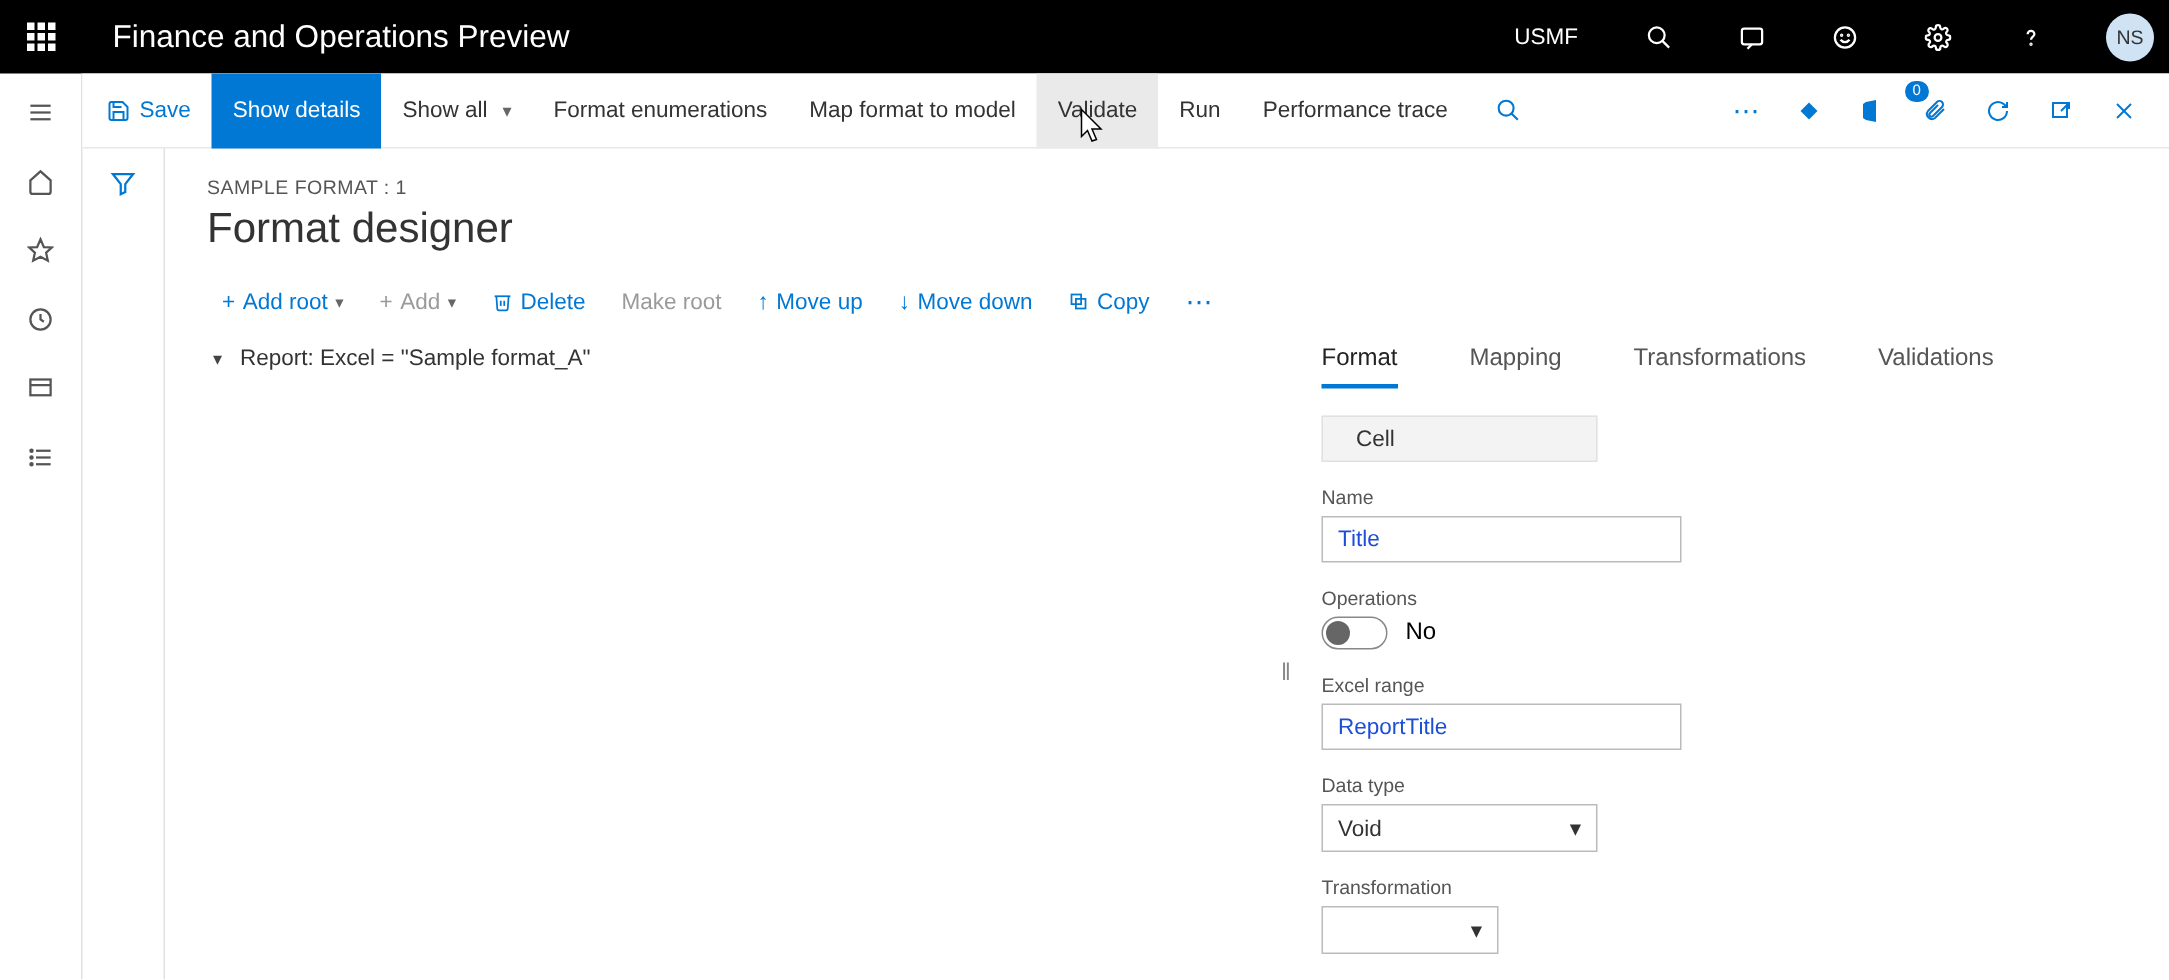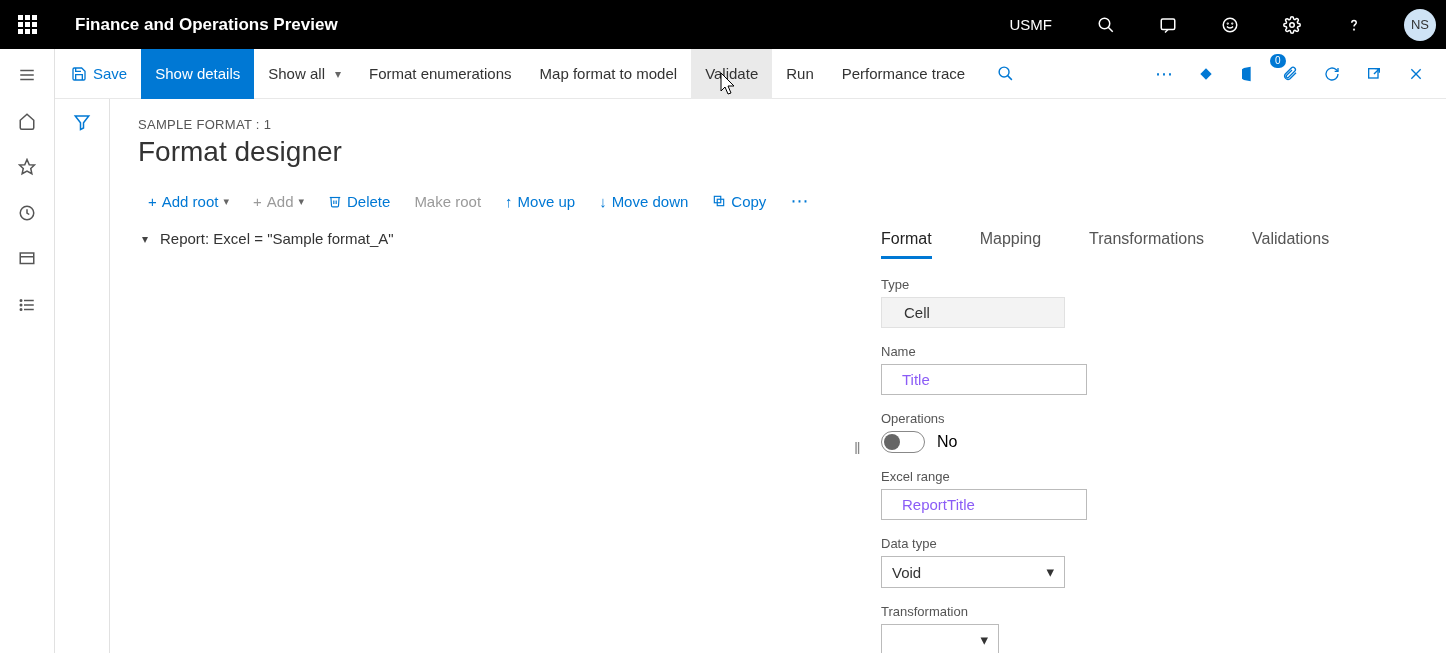--- a/index.html
+++ b/index.html
@@ -1,21 +1,21 @@
 <!DOCTYPE html>
 <html><head>
 <meta charset="utf-8">
 <style>
   * { box-sizing: border-box; font-family: "Segoe UI", Arial, sans-serif; }
   html, body { margin:0; padding:0; width:1446px; height:653px; overflow:hidden; background:#fff; }
   .topbar { display:flex; align-items:center; height:49px; background:#000; color:#fff; }
   .waffle { width:55px; height:49px; display:flex; align-items:center; justify-content:center; cursor:pointer; }
   .waffle-grid { display:grid; grid-template-columns:repeat(3,5px); grid-template-rows:repeat(3,5px); gap:2px; }
   .waffle-grid span { background:#fff; width:5px; height:5px; }
-  .app-title { font-size:17px; font-weight:700; padding-left:20px; }
+  .app-title { font-size:21px; font-weight:400; padding-left:20px; }
   .topbar-spacer { flex:1; }
   .topbar-right { display:flex; align-items:center; gap:26px; padding-right:10px; }
   .company { font-size:15px; margin-right:10px; }
   .top-icon { width:36px; height:36px; display:flex; align-items:center; justify-content:center; cursor:pointer; color:#fff; }
   .avatar { width:32px; height:32px; border-radius:50%; background:#cfe3f5; color:#333; display:flex; align-items:center; justify-content:center; font-size:13px; margin-left:6px; }
   .below-top { display:flex; height:604px; }
   .left-rail { width:55px; border-right:1px solid #e1e1e1; display:flex; flex-direction:column; align-items:center; padding-top:6px; }
   .rail-btn { width:40px; height:40px; display:flex; align-items:center; justify-content:center; cursor:pointer; color:#555; margin-bottom:6px; }
   .main { flex:1; display:flex; flex-direction:column; }
   .cmdbar { height:50px; border-bottom:1px solid #e8e8e8; display:flex; align-items:center; background:#fff; }
@@ -45,21 +45,21 @@
   .tree-selected-row { background:#d6e8fb; height:34px; display:flex; align-items:center; padding-left:22px; }
   .tree-sel-box { background:#eef6ff; border:1px solid #5b9bd5; padding:4px 8px; font-size:15px; color:#333; }
   .splitter { position:absolute; left:716px; top:210px; color:#888; font-size:16px; cursor:col-resize; }
   .props-col { flex:1; padding:0 28px; }
   .tabs { display:flex; gap:48px; border-bottom:0; margin-bottom:18px; }
   .tab { font-size:16px; color:#555; padding-bottom:8px; cursor:pointer; }
   .tab.active { color:#222; border-bottom:3px solid #0078d4; font-weight:500; }
   .field { margin-bottom:16px; }
   .field-label { font-size:13px; color:#555; margin-bottom:5px; }
   .field-value-static { background:#f3f3f3; border:1px solid #e1e1e1; padding:6px 22px; font-size:15px; width:184px; color:#333; }
-  .text-input { border:1px solid #bbb; padding:6px 20px; font-size:15px; width:206px; color:#8b5cf6; }
+  .text-input { border:1px solid #bbb; padding:6px 10px; font-size:15px; width:240px; color:#1d4ed8; }
   .select { border:1px solid #bbb; padding:6px 10px; font-size:15px; width:184px; color:#333; display:flex; justify-content:space-between; align-items:center; cursor:pointer; }
   .select.small { width:118px; }
   .toggle-row { display:flex; align-items:center; gap:12px; }
   .toggle { width:44px; height:22px; border:1px solid #888; border-radius:11px; position:relative; background:#fff; cursor:pointer; }
   .toggle-knob { position:absolute; left:2px; top:2px; width:16px; height:16px; border-radius:50%; background:#666; }
   .cursor-img { position:absolute; top:22px; left:26px; pointer-events:none; }
   svg { display:block; }
 </style>
 </head>
 <body>
@@ -308,21 +308,20 @@
 
           <div class="props-col">
             <div class="tabs">
               <div class="tab active">Format</div>
               <div class="tab">Mapping</div>
               <div class="tab">Transformations</div>
               <div class="tab">Validations</div>
             </div>
 
             <div class="field">
-              <div class="field-label">Type</div>
               <div class="field-value-static">Cell</div>
             </div>
             <div class="field">
               <div class="field-label">Name</div>
               <input class="text-input" value="Title" style="">
             </div>
             <div class="field">
               <div class="field-label">Operations</div>
               <div class="toggle-row">
                 <div class="toggle">

